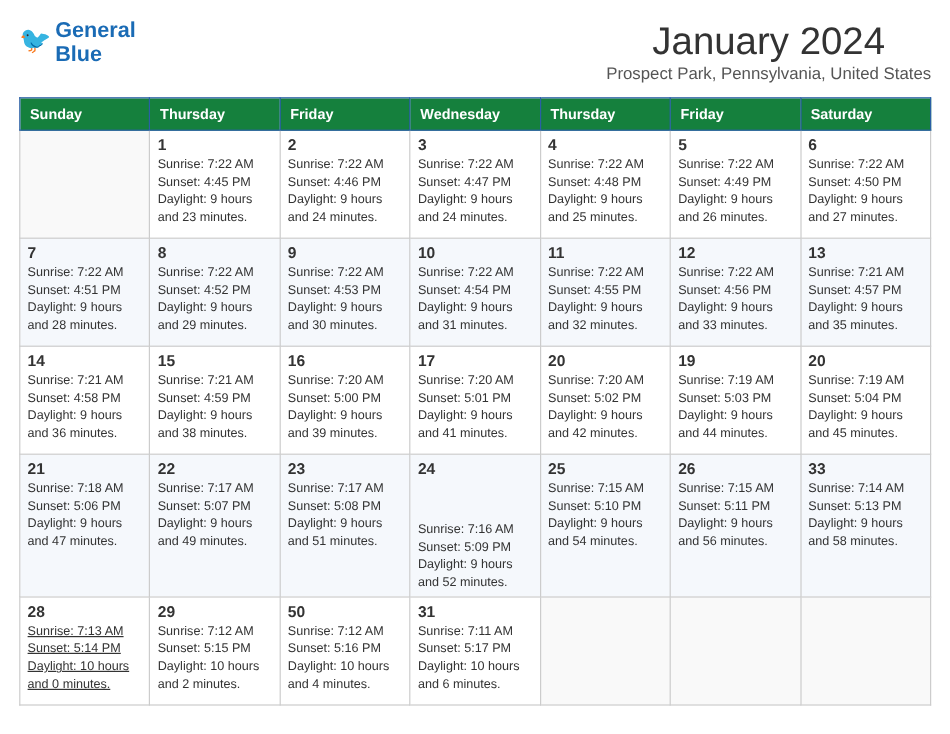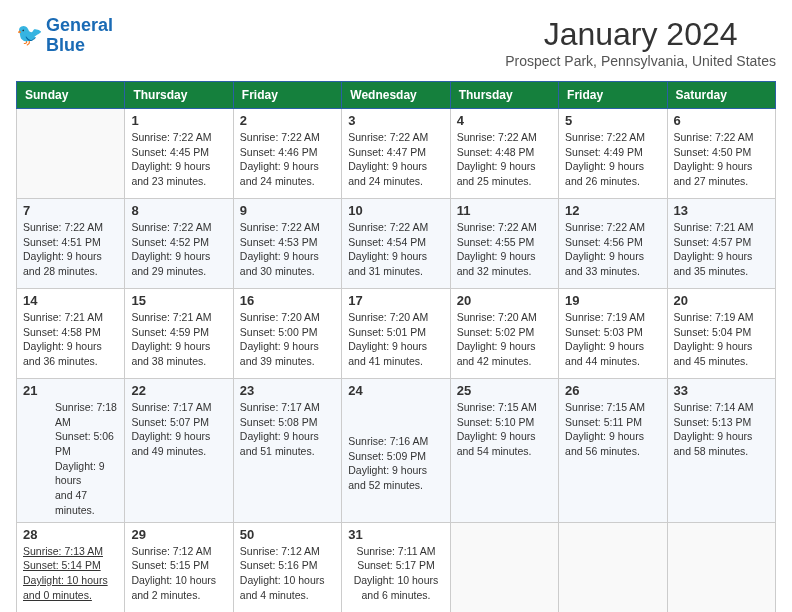--- a/index.html
+++ b/index.html
@@ -262,21 +262,21 @@
           <div class="day-num">20</div>
           <div class="day-info" style="white-space: pre-line;">Sunrise: 7:19 AM
 Sunset: 5:04 PM
 Daylight: 9 hours
 and 45 minutes.</div>
         </td>
       </tr>
       <tr>
         <td>
           <div class="day-num">21</div>
-          <div class="day-info" style="white-space: pre-line; margin-left: 32px;">Sunrise: 7:18 AM
+          <div class="day-info" style="white-space: pre-line;">Sunrise: 7:18 AM
 Sunset: 5:06 PM
 Daylight: 9 hours
 and 47 minutes.</div>
         </td>
         <td>
           <div class="day-num">22</div>
           <div class="day-info" style="white-space: pre-line;">Sunrise: 7:17 AM
 Sunset: 5:07 PM
 Daylight: 9 hours
 and 49 minutes.</div>
@@ -334,21 +334,21 @@
         </td>
         <td>
           <div class="day-num">50</div>
           <div class="day-info" style="white-space: pre-line;">Sunrise: 7:12 AM
 Sunset: 5:16 PM
 Daylight: 10 hours
 and 4 minutes.</div>
         </td>
         <td>
           <div class="day-num">31</div>
-          <div class="day-info" style="white-space: pre-line; text-align: center;">Sunrise: 7:11 AM
+          <div class="day-info" style="white-space: pre-line;">Sunrise: 7:11 AM
 Sunset: 5:17 PM
 Daylight: 10 hours
 and 6 minutes.</div>
         </td>
         <td class="empty"></td>
         <td class="empty"></td>
         <td class="empty"></td>
       </tr>
     </tbody>
 </table>

